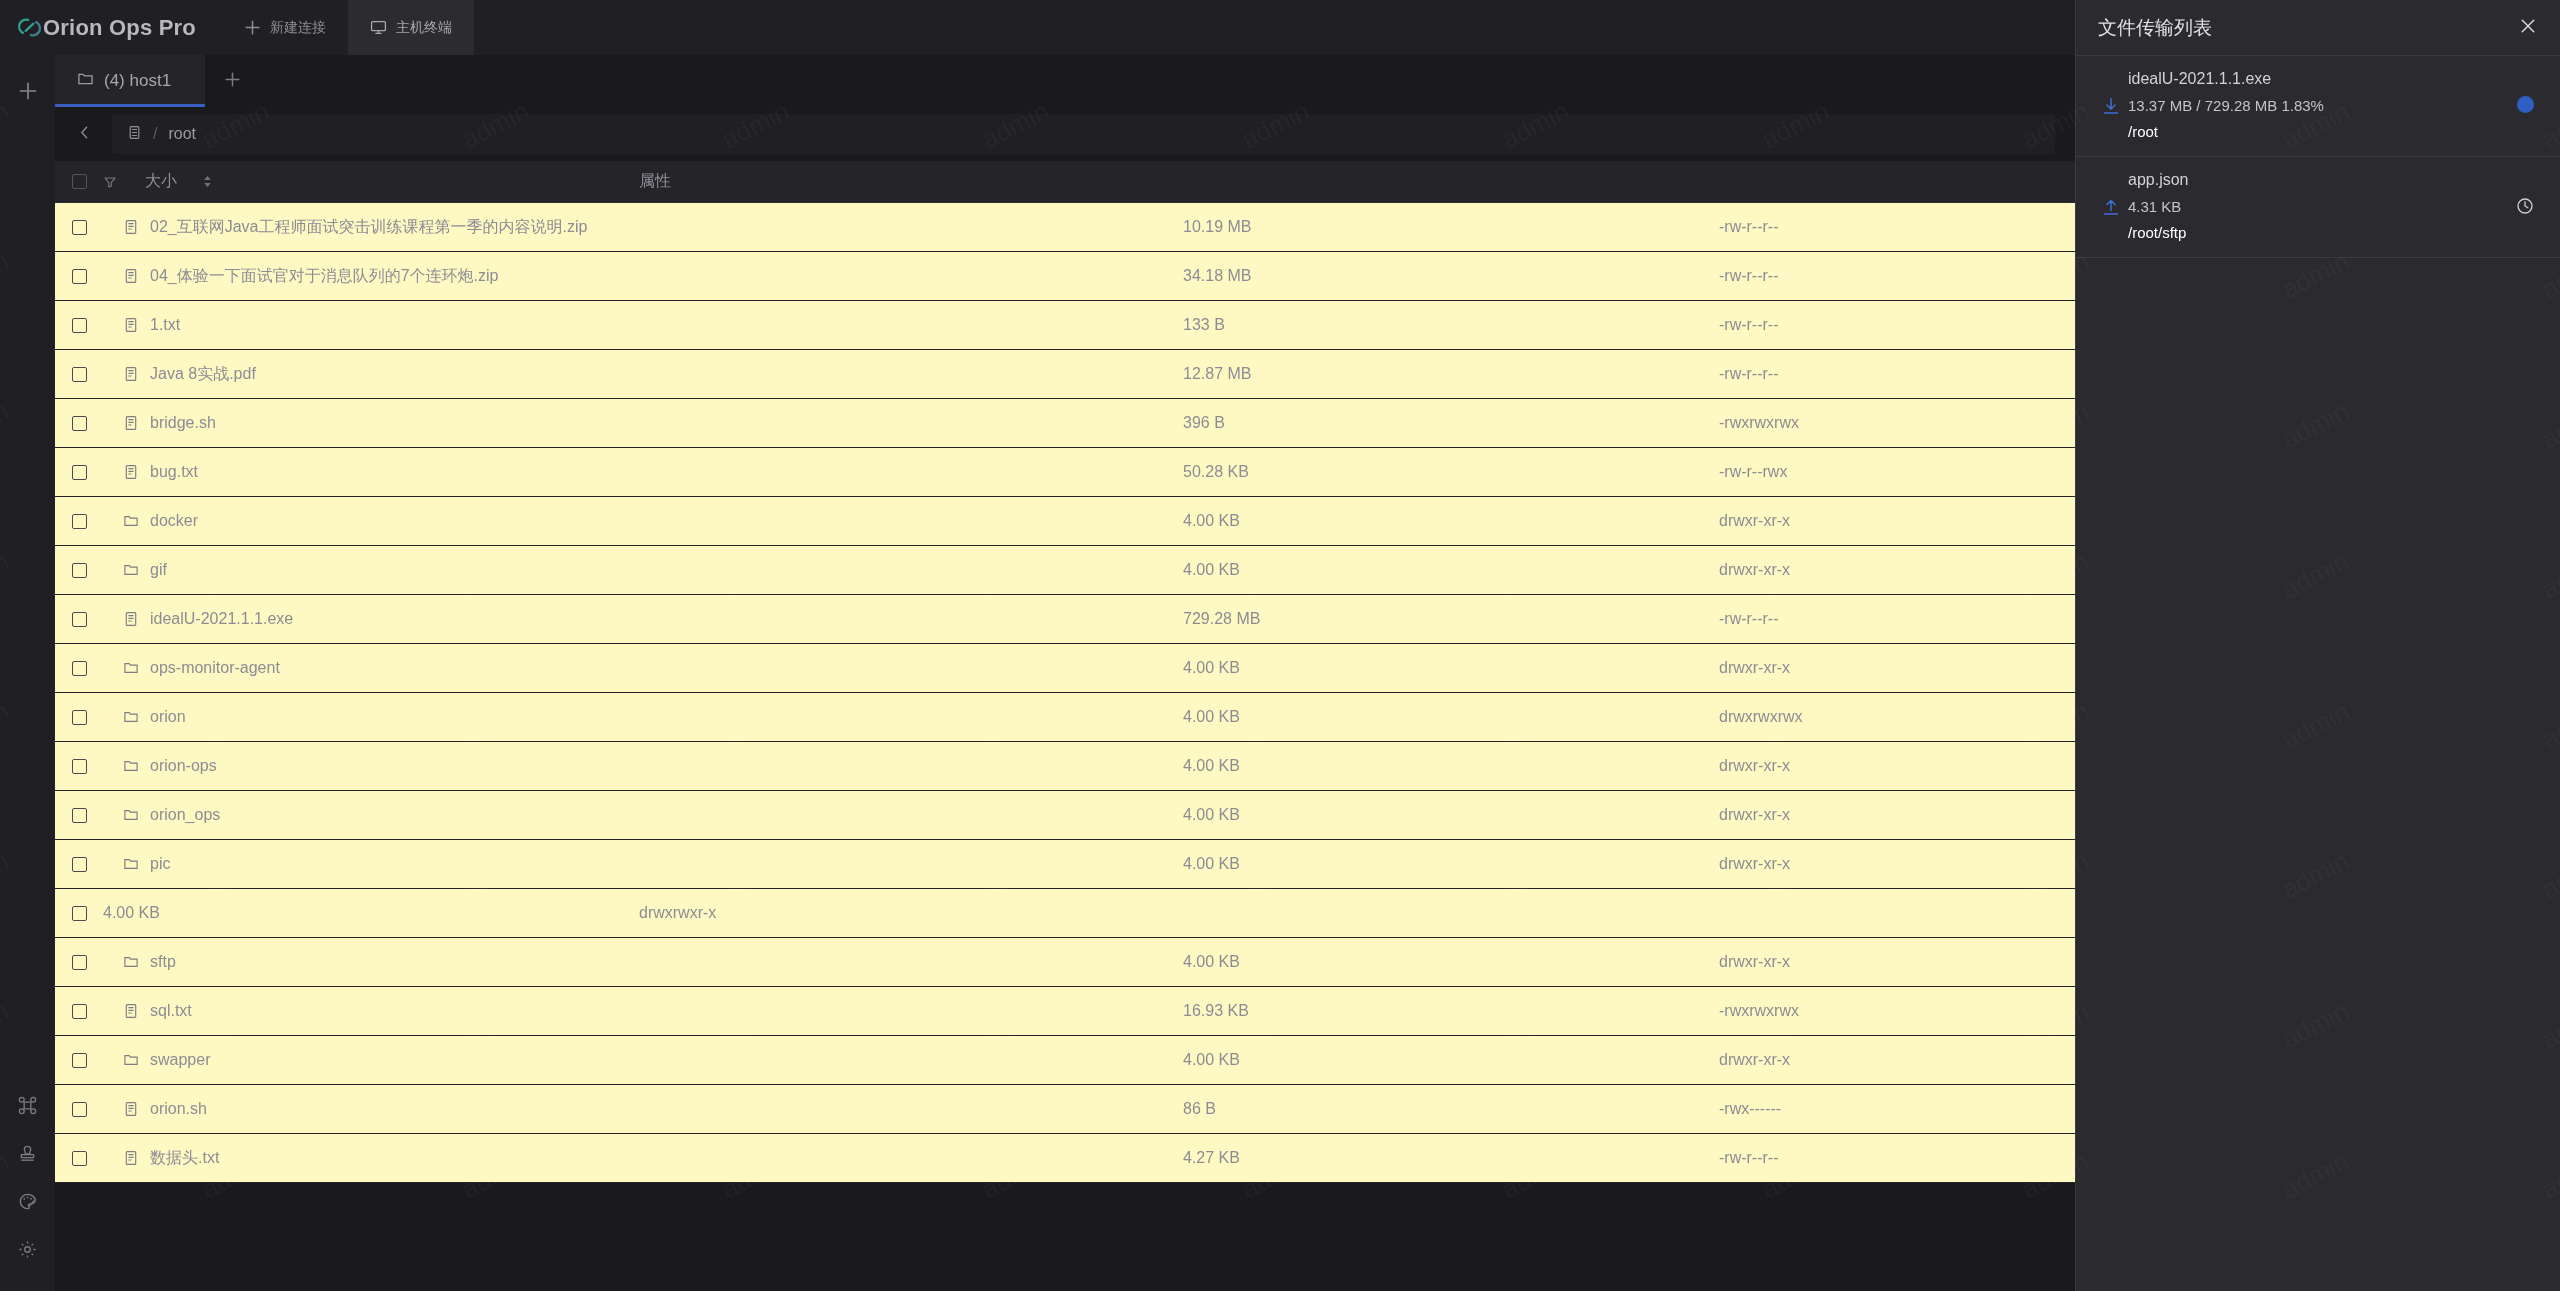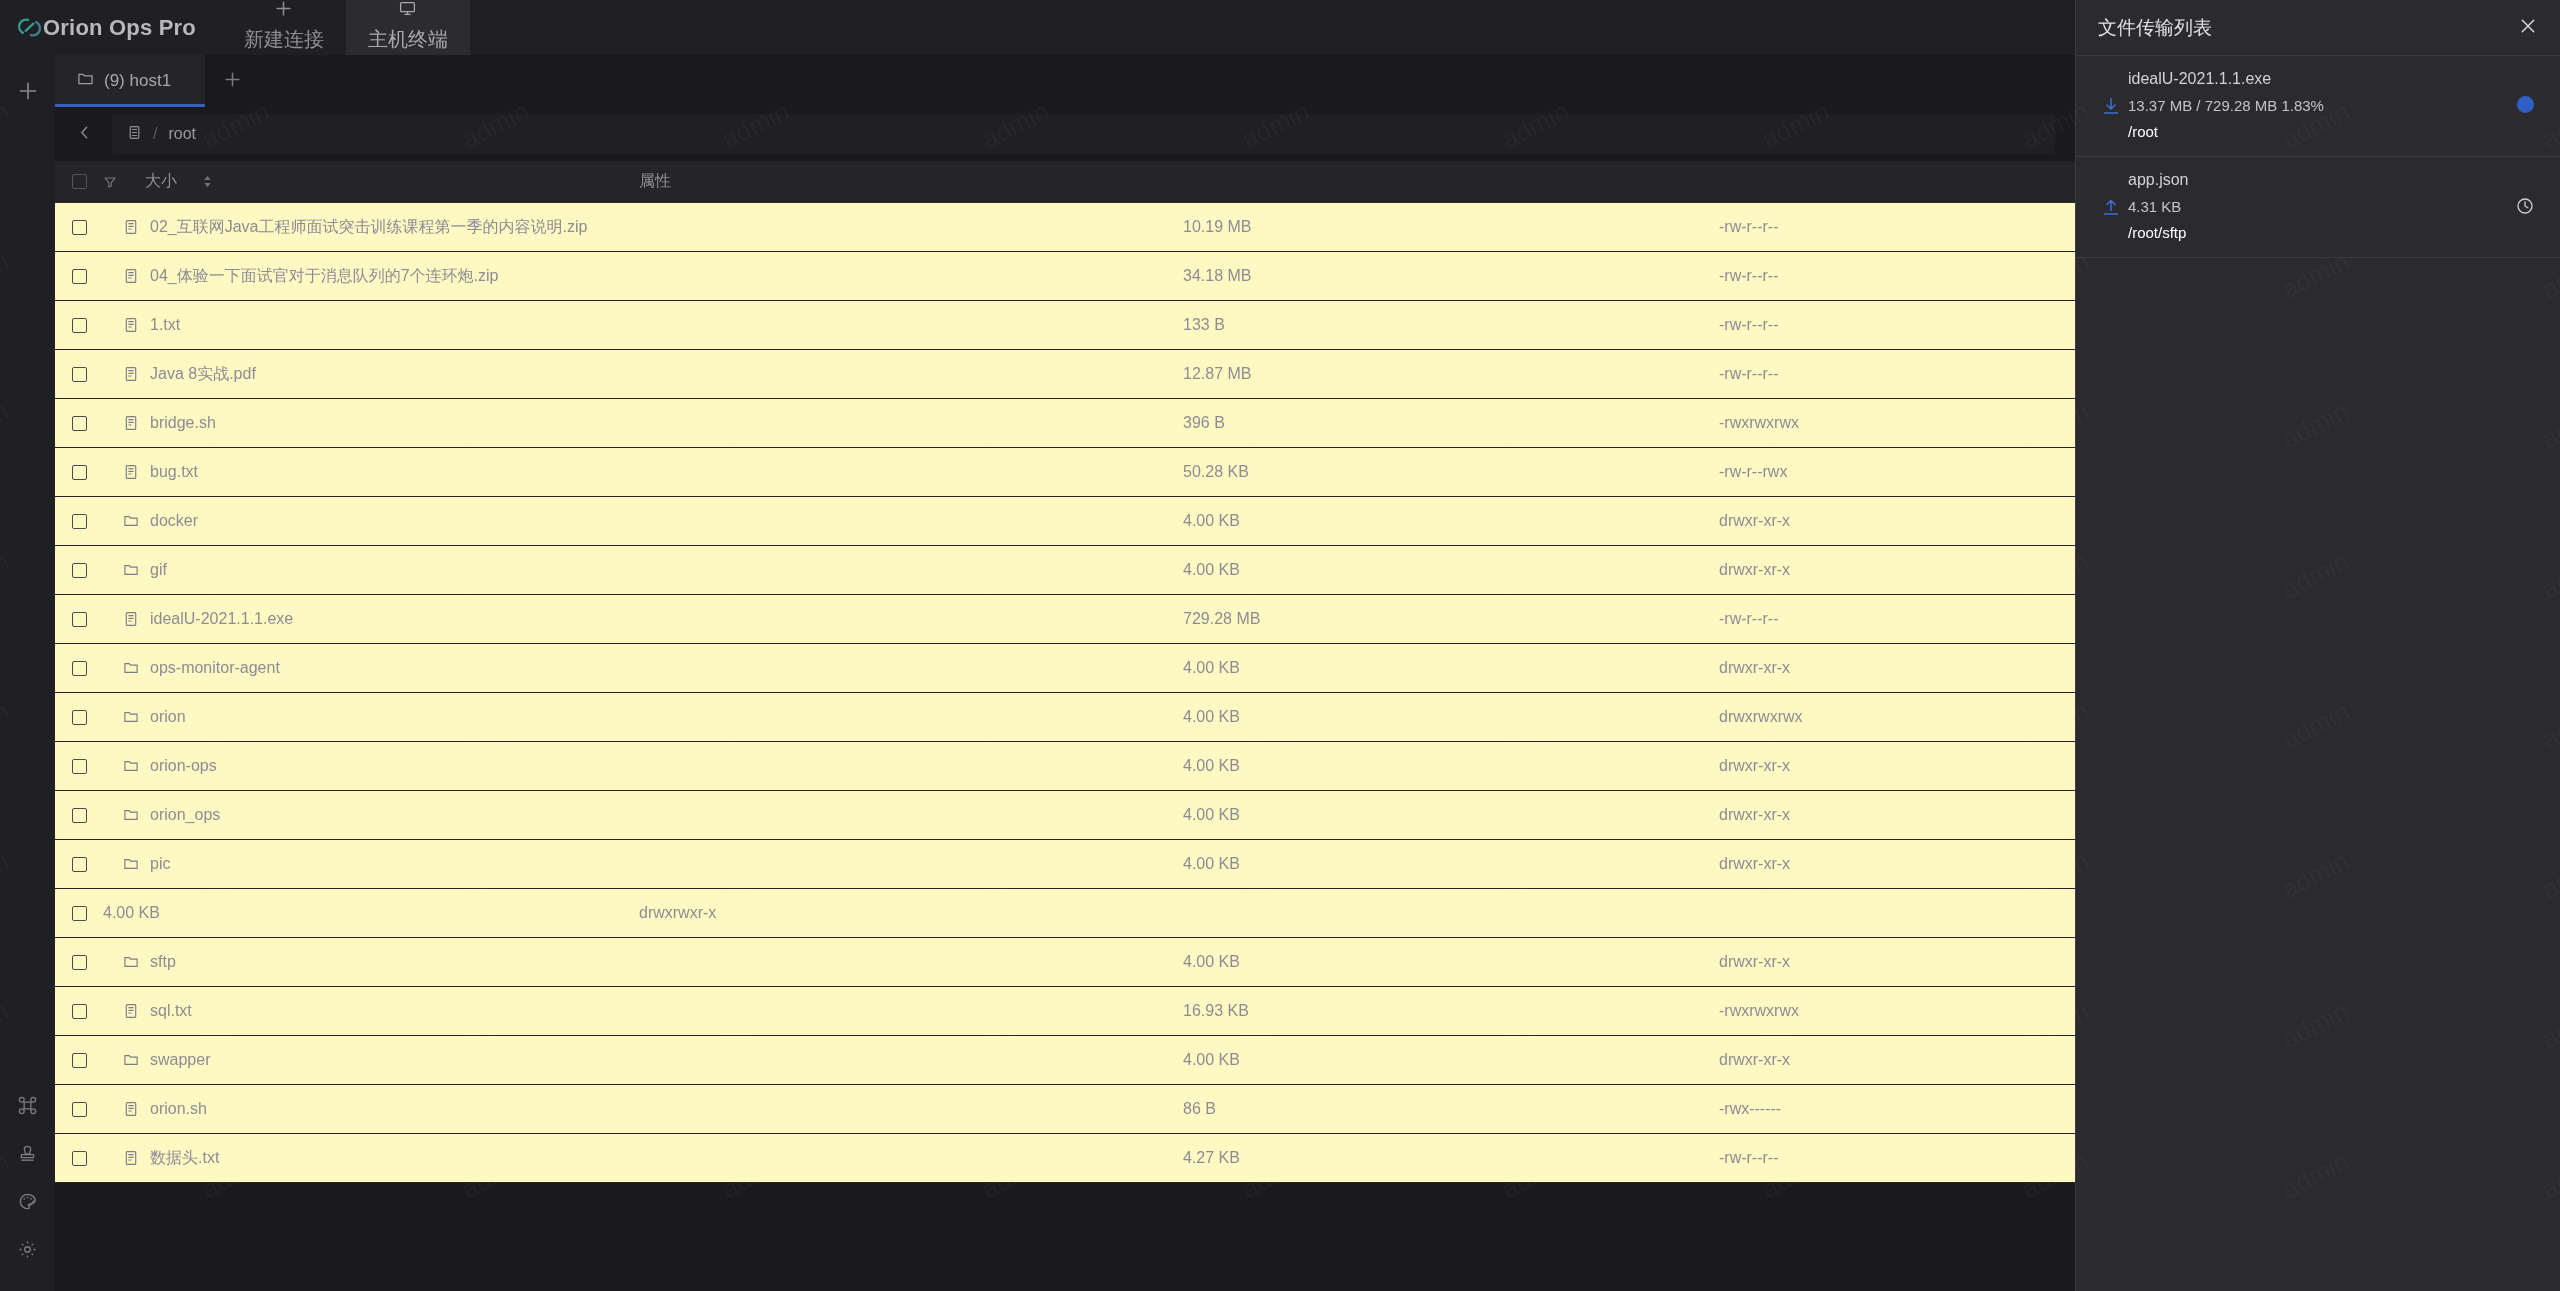--- a/index.html
+++ b/index.html
@@ -42,22 +42,22 @@
   }
   .brand-logo { width: 27px; height: 27px; display:block; }
   .brand-name {
     font-size: 22px; font-weight: bold;
     color: #b8b8bd; letter-spacing: .2px;
   }
   .top-actions { display: flex; align-items: center; height: 55px; margin-left: 26px; }
   .top-btn {
     display: flex; align-items: center; gap: 9px;
     height: 55px; padding: 0 22px;
-    font-size: 20px; color: #8d8d94;
-    cursor: pointer; user-select: none; flex-direction: column;
+    font-size: 14px; color: #8d8d94;
+    cursor: pointer; user-select: none;
   }
   .top-btn.active { background: #2b2b30; color: #a8a8ae; }
   .top-btn .tb-ico { display:flex; align-items:center; }
 
   
   .rail {
     position: absolute; top: 55px; left: 0;
     width: 55px; height: 1236px;
     background: #202024;
     display: flex; flex-direction: column; align-items: center;
@@ -293,21 +293,21 @@
 
 <div class="workspace">
 
   <div class="tabstrip">
     <div class="ftab active">
       <span>
         <svg width="17" height="17" viewBox="0 0 16 16" fill="none" stroke="#9a9aa1" stroke-width="1.2">
           <path d="M1.8 4.2h4l1.2 1.4h7.2v7.2H1.8z"></path>
         </svg>
       </span>
-      <span>(9) host1</span>
+      <span>(4) host1</span>
     </div>
     <div class="tab-add">
       <span>
         <svg width="19" height="19" viewBox="0 0 18 18">
             <path d="M9 3v12M3 9h12" stroke="#7b7b83" stroke-width="1.4" stroke-linecap="round"></path>
           </svg>
       </span>
     </div>
   </div>
 

